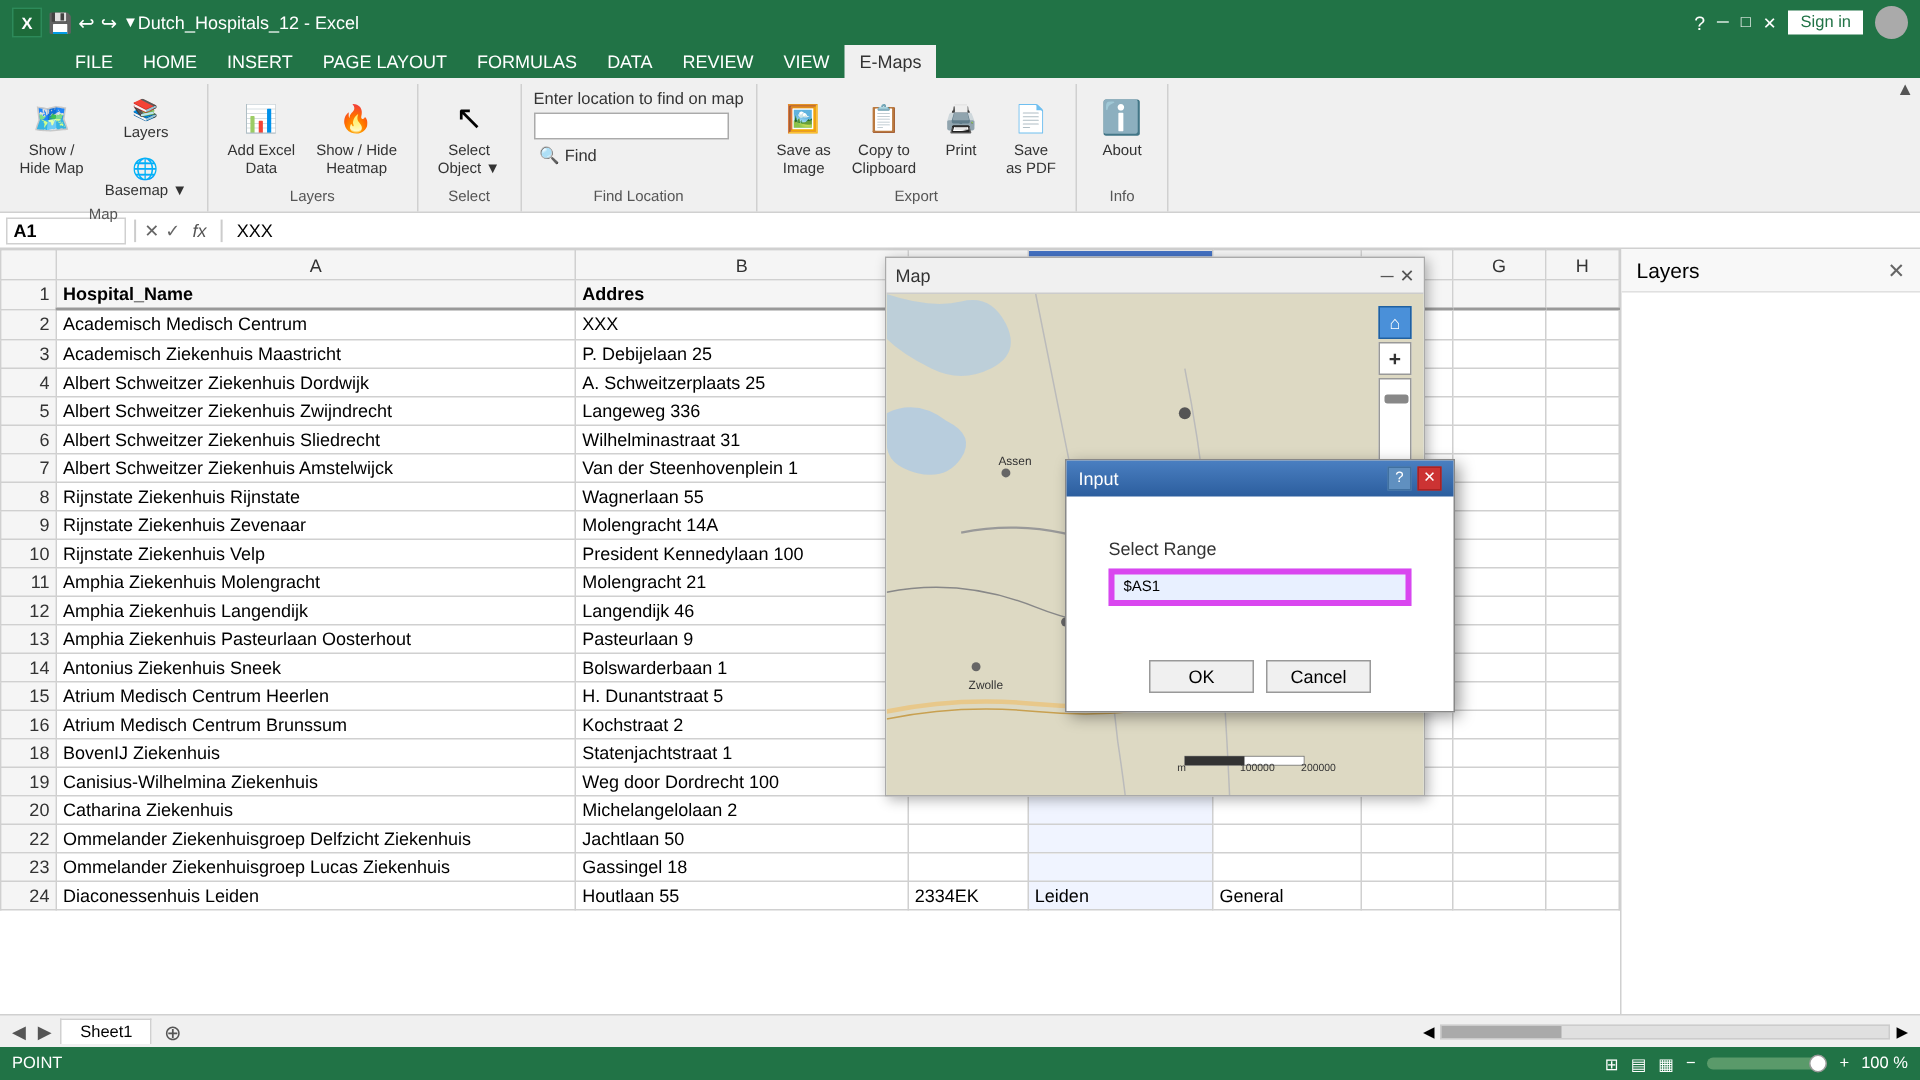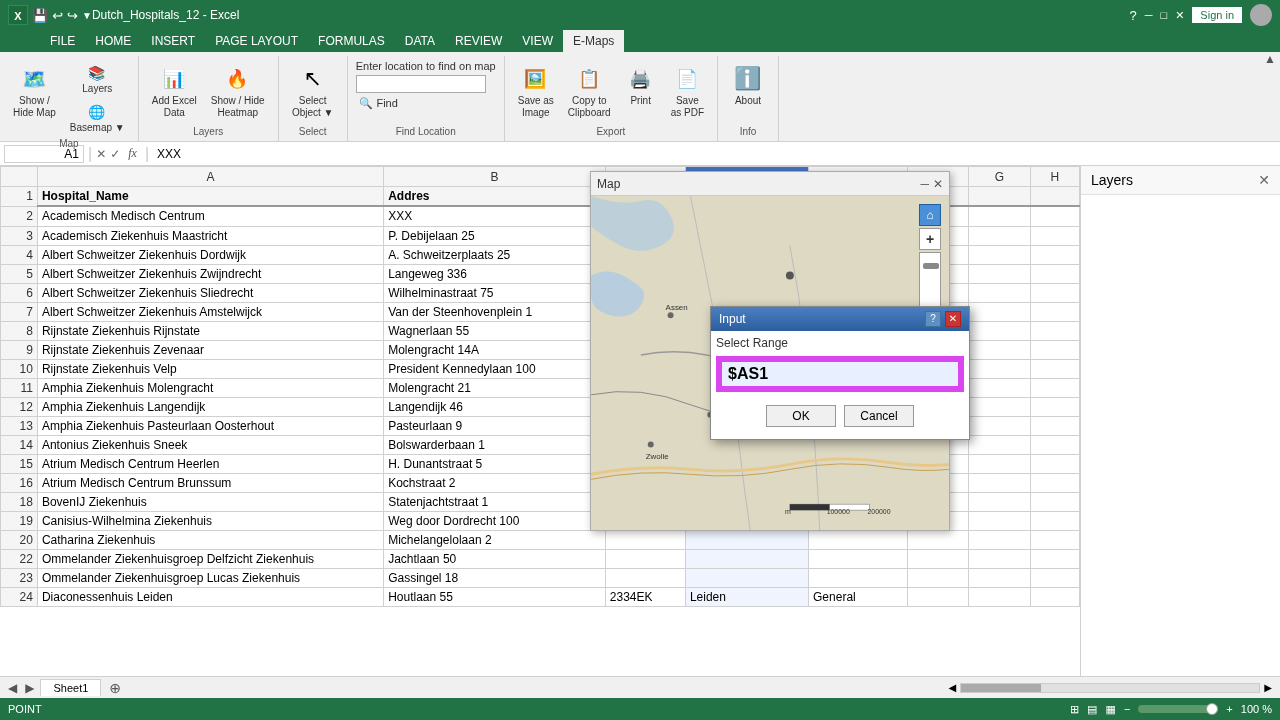--- a/index.html
+++ b/index.html
@@ -119,24 +119,25 @@
       align-items: center;
       height: 24px;
       padding: 0 4px;
       gap: 4px;
     }
     .cell-ref-box {
       width: 80px;
       border: 1px solid #d0d0d0;
       padding: 1px 4px;
       font-size: 12px;
-      text-align: right;
+      text-align: left;
+      font-weight: bold;
     }
     .formula-text { flex: 1; border: none; outline: none; font-size: 12px; padding: 0 4px; }
-    .fx-label { color: #555; font-style: italic; font-size: 12px; padding: 0 4px; font-family: Liberation Serif, serif; }
+    .fx-label { color: #555; font-style: italic; font-size: 12px; padding: 0 4px; }
 
     
     #main-area {
       display: flex;
       height: calc(720px - 30px - 22px - 90px - 24px - 22px - 22px);
       background: white;
     }
 
     
     #spreadsheet {
@@ -295,30 +296,29 @@
     .dialog-btn-close {
       width: 16px; height: 16px;
       background: #cc3333;
       border: 1px solid #aa2222;
       color: white;
       font-size: 10px;
       cursor: pointer;
       text-align: center;
       line-height: 14px;
     }
-    .dialog-body { padding: 5px; }
+    .dialog-body { padding: 28px; }
     .dialog-label { font-size: 12px; color: #333; margin-bottom: 6px; }
     .dialog-input {
       width: 100%;
-      border: 6px solid #d946ef;
+      border: 4px solid #d946ef;
       padding: 3px 6px;
-      font-size: 16px;
+      font-size: 10px;
       background: #e8f0ff;
       outline: none;
-      font-weight: bold;
     }
     .dialog-footer {
       display: flex;
       justify-content: center;
       gap: 8px;
       padding: 8px 12px 12px;
     }
     .dialog-ok {
       width: 70px;
       padding: 3px 0;
@@ -597,21 +597,21 @@
             <td></td>
             <td style="background: rgb(240, 244, 255);"></td>
             <td></td>
             <td></td>
             <td></td>
             <td></td>
           </tr>
           <tr>
             <td class="row-header">6</td>
             <td>Albert Schweitzer Ziekenhuis Sliedrecht</td>
-            <td>Wilhelminastraat 75</td>
+            <td>Wilhelminastraat 31</td>
             <td></td>
             <td style="background: rgb(240, 244, 255);"></td>
             <td></td>
             <td></td>
             <td></td>
             <td></td>
           </tr>
           <tr>
             <td class="row-header">7</td>
             <td>Albert Schweitzer Ziekenhuis Amstelwijck</td>

